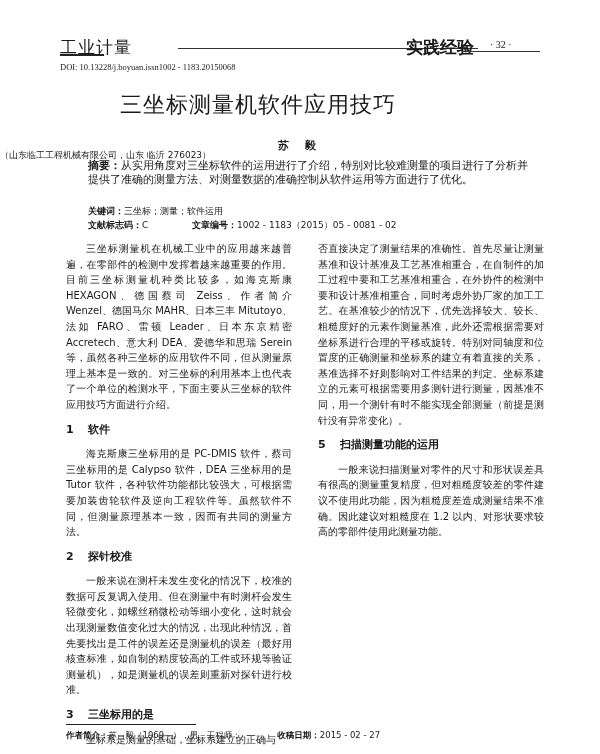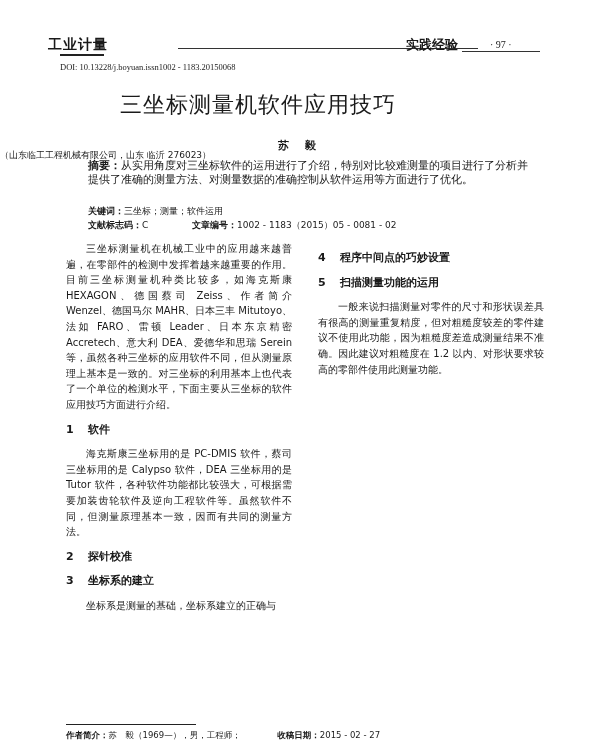--- a/index.html
+++ b/index.html
@@ -1,24 +1,24 @@
 <!DOCTYPE html>
 <html><head>
 <meta charset="utf-8">
 <style>
   html, body { margin:0; padding:0; background:#ffffff; }
   body { width:600px; height:754px; position:relative; overflow:hidden;
          font-family:"DejaVu Serif", serif; color:#1a1a1a; }
   .page { position:absolute; left:0; top:0; width:600px; height:754px; }
 
-  .journal { position:absolute; left:48px; top:36px; font-size:14px; font-weight:bold;
+  .journal { position:absolute; left:60px; top:36px; font-size:17px; font-weight:normal;
              font-family:"DejaVu Sans", sans-serif; letter-spacing:1px; }
   .journal-underline { position:absolute; left:60px; top:54px; width:44px; height:2px; background:#222; }
   .header-rule { position:absolute; left:178px; top:48px; width:300px; height:1px; background:#333; }
-  .section-name { position:absolute; left:406px; top:36px; font-size:13px; font-weight:bold;
+  .section-name { position:absolute; left:406px; top:36px; font-size:17px; font-weight:bold;
                   font-family:"DejaVu Sans", sans-serif; }
   .page-num { position:absolute; left:490px; top:39px; font-size:10px; font-family:"Liberation Serif", serif; }
   .header-rule2 { position:absolute; left:462px; top:51px; width:78px; height:1px; background:#333; }
 
   .doi { position:absolute; left:60px; top:62px; font-size:8.5px; font-family:"Liberation Serif", serif; }
 
   .title { position:absolute; left:0; width:516px; top:90px; text-align:center;
            font-size:22px; font-family:"DejaVu Sans", sans-serif; letter-spacing:1px; }
   .author { position:absolute; left:0; width:600px; top:138px; text-align:center;
             font-size:11px; font-weight:bold; font-family:"DejaVu Sans", sans-serif; letter-spacing:6px; }
@@ -46,21 +46,21 @@
   .footnote .recv { margin-left:34px; }
 </style>
 </head>
 <body>
 
 <div class="page">
   <div class="journal">工业计量</div>
   <div class="journal-underline"></div>
   <div class="header-rule"></div>
   <div class="section-name">实践经验</div>
-  <div class="page-num">· 97 ·</div>
+  <div class="page-num">· 32 ·</div>
   <div class="header-rule2"></div>
   <div class="doi">DOI: 10.13228/j.boyuan.issn1002 - 1183.20150068</div>
 
   <div class="title">三坐标测量机软件应用技巧</div>
   <div class="author">苏 毅</div>
   <div class="affil">（山东临工工程机械有限公司，山东 临沂 276023）</div>
 
   <div class="abstract">
     <span class="lbl">摘要：</span><span>从实用角度对三坐标软件的运用进行了介绍，特别对比较难测量的项目进行了分析并提供了准确的测量方法、对测量数据的准确控制从软件运用等方面进行了优化。</span>
   </div>
@@ -71,26 +71,27 @@
     <span class="lbl">文献标志码：</span><span>C</span>
     <span style="display:inline-block;width:38px;"></span>
     <span class="lbl">文章编号：</span><span>1002 - 1183（2015）05 - 0081 - 02</span>
   </div>
 
   <div class="col col-left">
     <p class="para">三坐标测量机在机械工业中的应用越来越普遍，在零部件的检测中发挥着越来越重要的作用。目前三坐标测量机种类比较多，如海克斯康 HEXAGON、德国蔡司 Zeiss、作者简介 Wenzel、德国马尔 MAHR、日本三丰 Mitutoyo、法如 FARO、雷顿 Leader、日本东京精密 Accretech、意大利 DEA、爱德华和思瑞 Serein 等，虽然各种三坐标的应用软件不同，但从测量原理上基本是一致的。对三坐标的利用基本上也代表了一个单位的检测水平，下面主要从三坐标的软件应用技巧方面进行介绍。</p>
     <div class="heading"><span class="num">1</span><span>软件</span></div>
     <p class="para">海克斯康三坐标用的是 PC-DMIS 软件，蔡司三坐标用的是 Calypso 软件，DEA 三坐标用的是 Tutor 软件，各种软件功能都比较强大，可根据需要加装齿轮软件及逆向工程软件等。虽然软件不同，但测量原理基本一致，因而有共同的测量方法。</p>
     <div class="heading"><span class="num">2</span><span>探针校准</span></div>
-    <div class="heading"><span class="num">3</span><span>坐标系的建立</span></div>
+    <p class="para">一般来说在测杆未发生变化的情况下，校准的数据可反复调入使用。但在测量中有时测杆会发生轻微变化，如螺丝稍微松动等细小变化，这时就会出现测量数值变化过大的情况，出现此种情况，首先要找出是工件的误差还是测量机的误差（最好用核查标准，如自制的精度较高的工件或环规等验证测量机），如是测量机的误差则重新对探针进行校准。</p>
+    <div class="heading"><span class="num">3</span><span>三坐标用的是</span></div>
     <p class="para">坐标系是测量的基础，坐标系建立的正确与</p>
   </div>
 
   <div class="col col-right">
-    <div class="heading"><span class="num">4</span><span>程序中间点的巧妙设置</span></div>
+    <p class="para noindent">否直接决定了测量结果的准确性。首先尽量让测量基准和设计基准及工艺基准相重合，在自制件的加工过程中要和工艺基准相重合，在外协件的检测中要和设计基准相重合，同时考虑外协厂家的加工工艺。在基准较少的情况下，优先选择较大、较长、粗糙度好的元素作测量基准，此外还需根据需要对坐标系进行合理的平移或旋转。特别对同轴度和位置度的正确测量和坐标系的建立有着直接的关系，基准选择不好则影响对工件结果的判定。坐标系建立的元素可根据需要用多测针进行测量，因基准不同，用一个测针有时不能实现全部测量（前提是测针没有异常变化）。</p>
     <div class="heading"><span class="num">5</span><span>扫描测量功能的运用</span></div>
     <p class="para">一般来说扫描测量对零件的尺寸和形状误差具有很高的测量重复精度，但对粗糙度较差的零件建议不使用此功能，因为粗糙度差造成测量结果不准确。因此建议对粗糙度在 1.2 以内、对形状要求较高的零部件使用此测量功能。</p>
   </div>
 
   <div class="foot-rule"></div>
   <div class="footnote">
     <span class="lbl">作者简介：</span><span>苏　毅（1969—），男，工程师；</span>
     <span class="recv"></span>
     <span class="lbl">收稿日期：</span><span>2015 - 02 - 27</span>
   </div>

